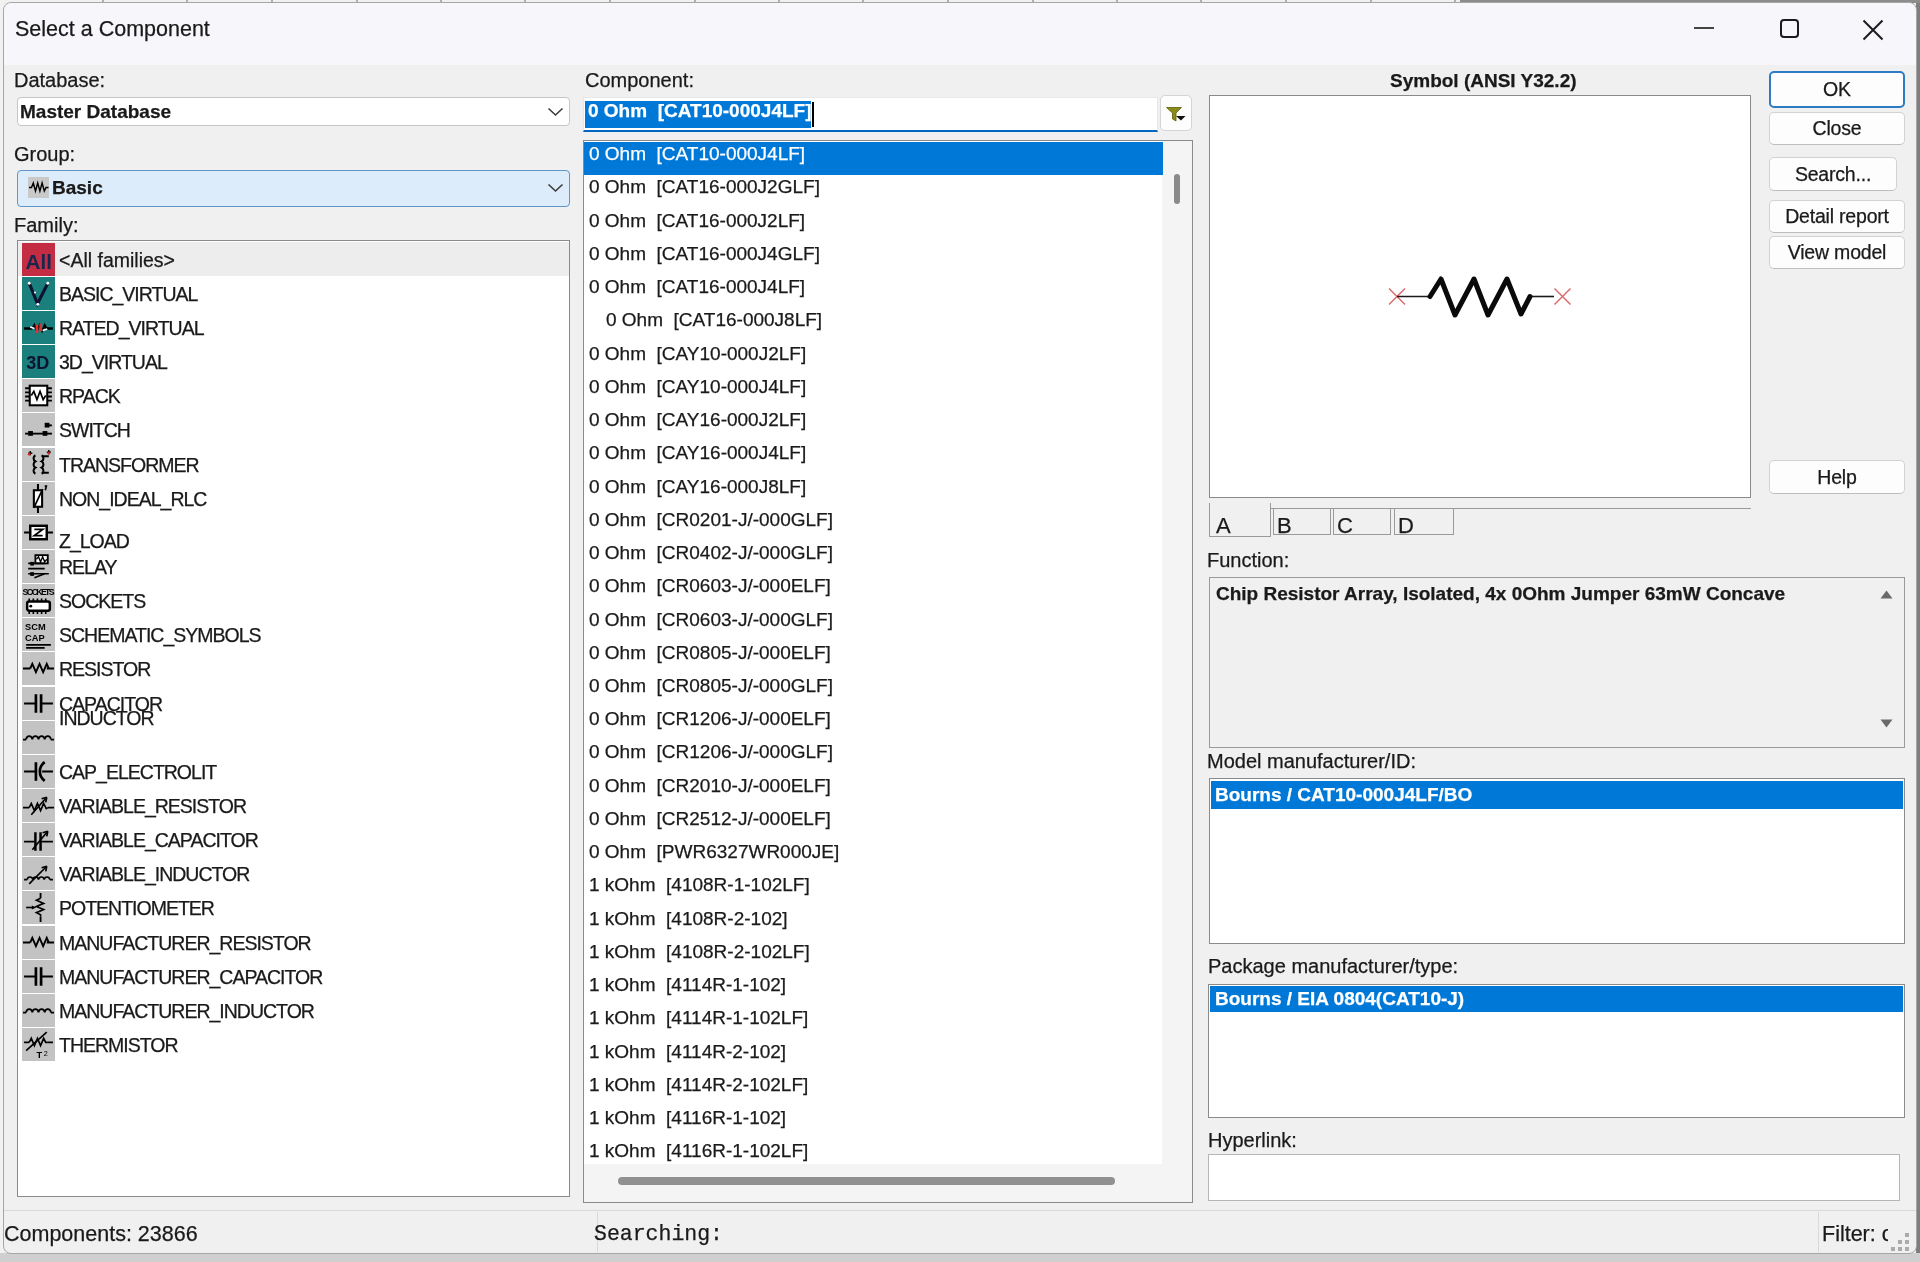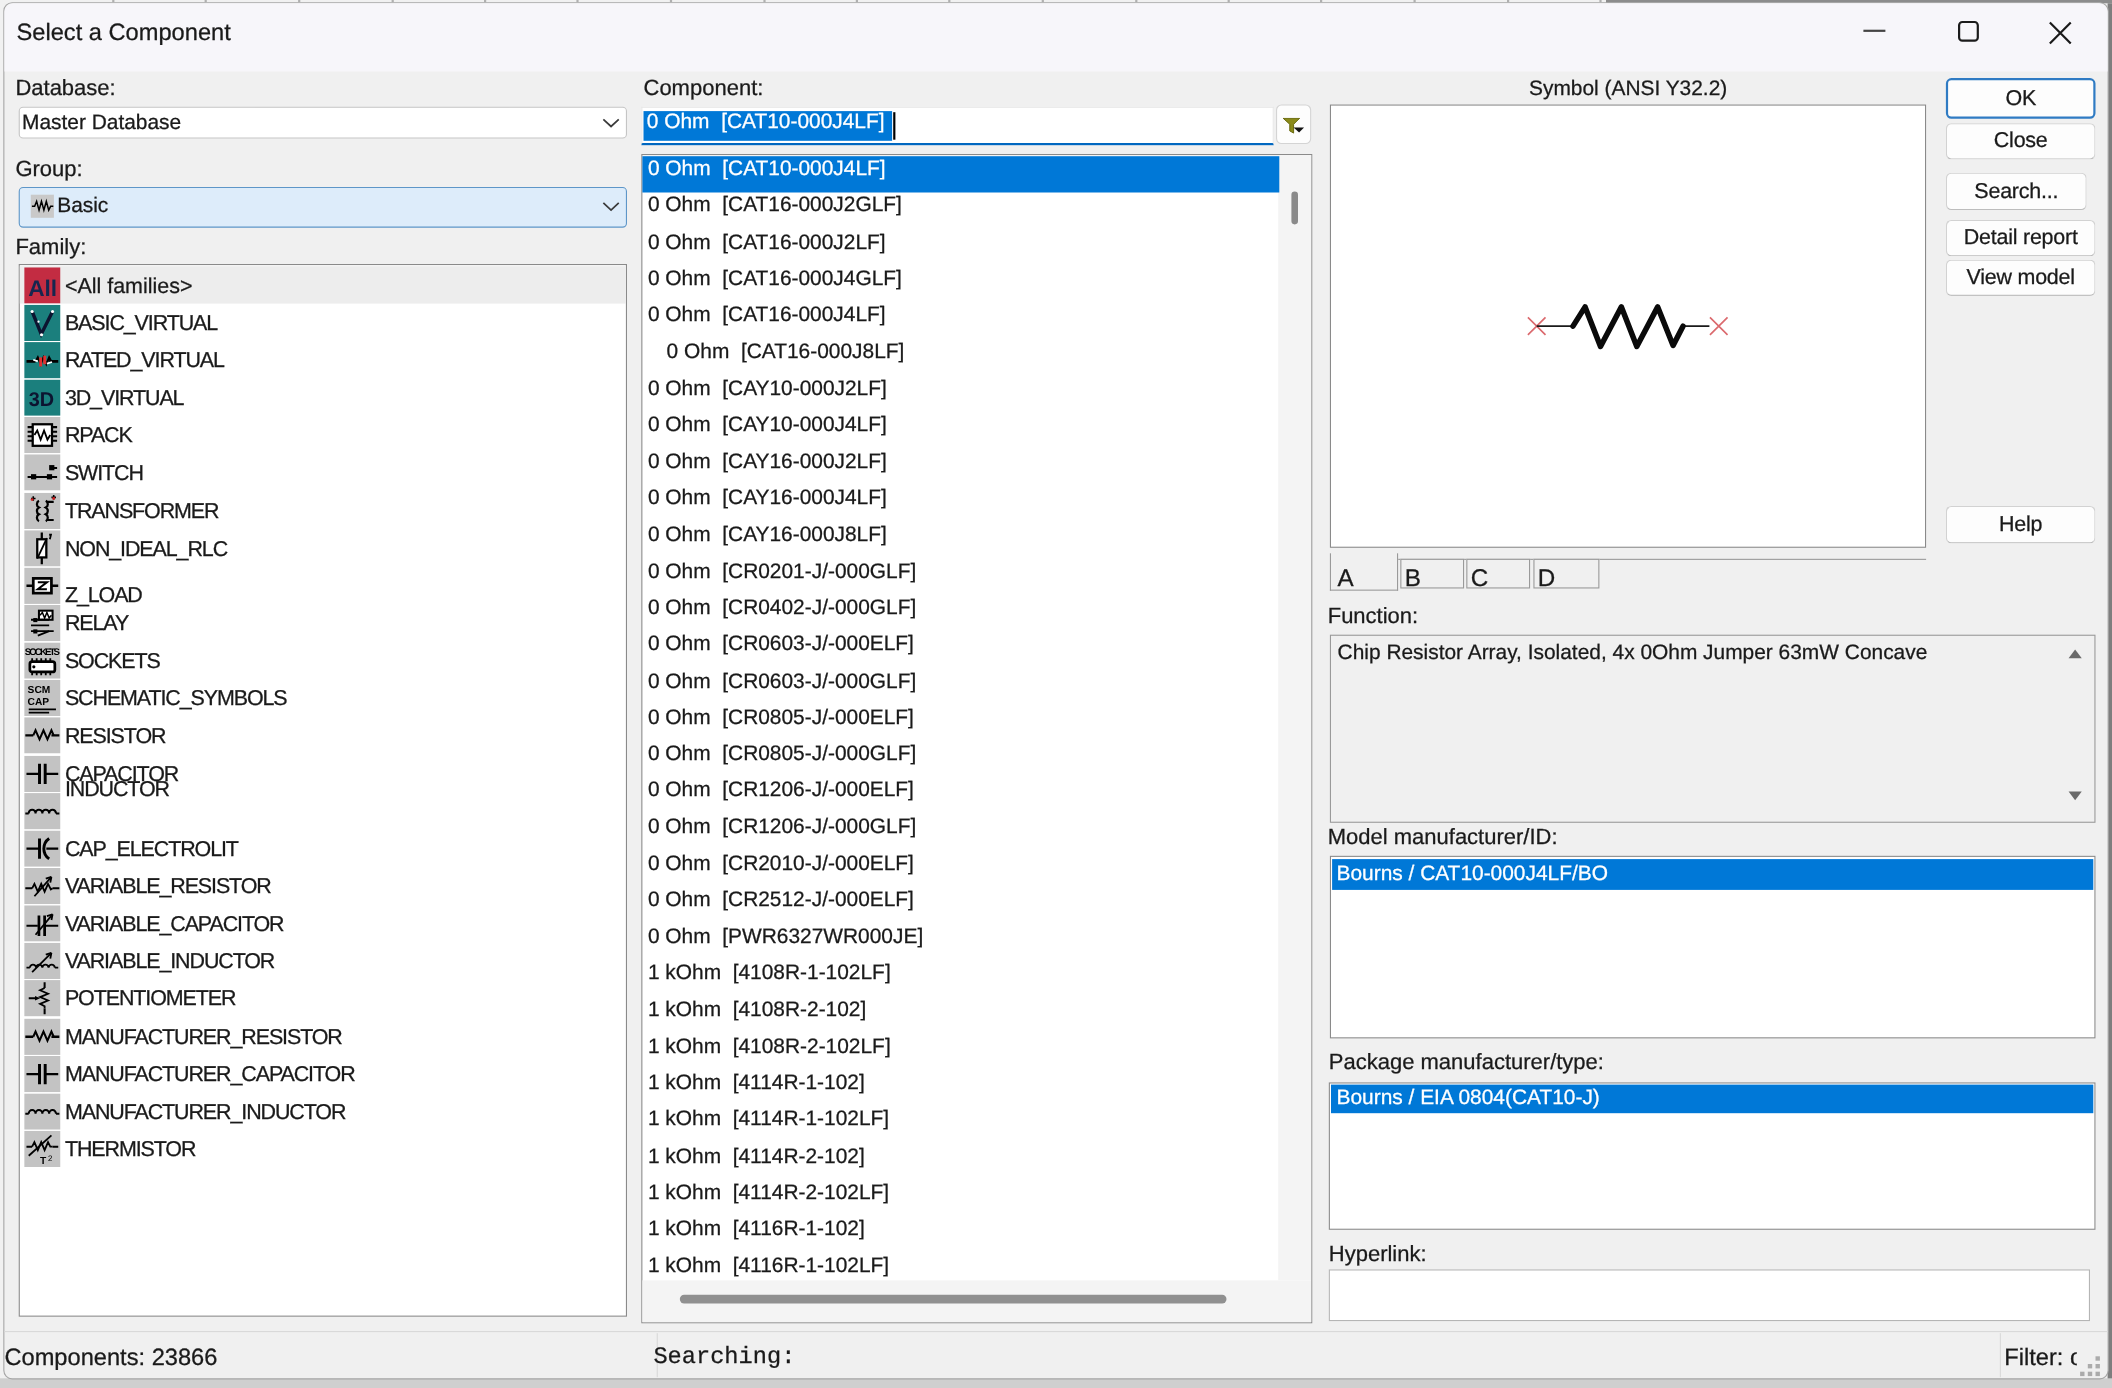--- a/index.html
+++ b/index.html
@@ -1,21 +1,21 @@
 <!DOCTYPE html>
 <html><head>
 <meta charset="utf-8">
 <style>
 * { margin:0; padding:0; box-sizing:border-box; }
 html,body { width:1920px; height:1262px; }
 body { position:relative; font-family:"Liberation Sans",sans-serif; color:#1a1a1a; background:#f0f0f0; overflow:hidden; -webkit-text-stroke:0.25px currentColor; }
 svg text { font-family:"Liberation Sans",sans-serif; }
 .abs { position:absolute; }
 .lbl { position:absolute; font-size:20px; white-space:nowrap; }
-.sm { position:absolute; font-size:19px; white-space:nowrap; }
+.sm { position:absolute; font-size:19px; white-space:nowrap;font-weight:bold; }
 .frow { position:absolute; font-size:19.5px; letter-spacing:-1px; white-space:nowrap; line-height:34px; }
 .frow0 { position:absolute; font-size:19.5px; white-space:nowrap; line-height:34px; }
 .crow { position:absolute; font-size:19px; white-space:nowrap; line-height:33px; }
 .box { position:absolute; background:#fff; border:1px solid #8a8a8a; }
 .btn { position:absolute; font-size:19.5px; letter-spacing:-0.2px; text-align:center; background:#fdfdfd; border:1px solid #d2d2d2; border-bottom-color:#bdbdbd; border-radius:5px; }
 .st { position:absolute; font-size:21.5px; white-space:nowrap; }
 </style>
 </head>
 <body>
 

